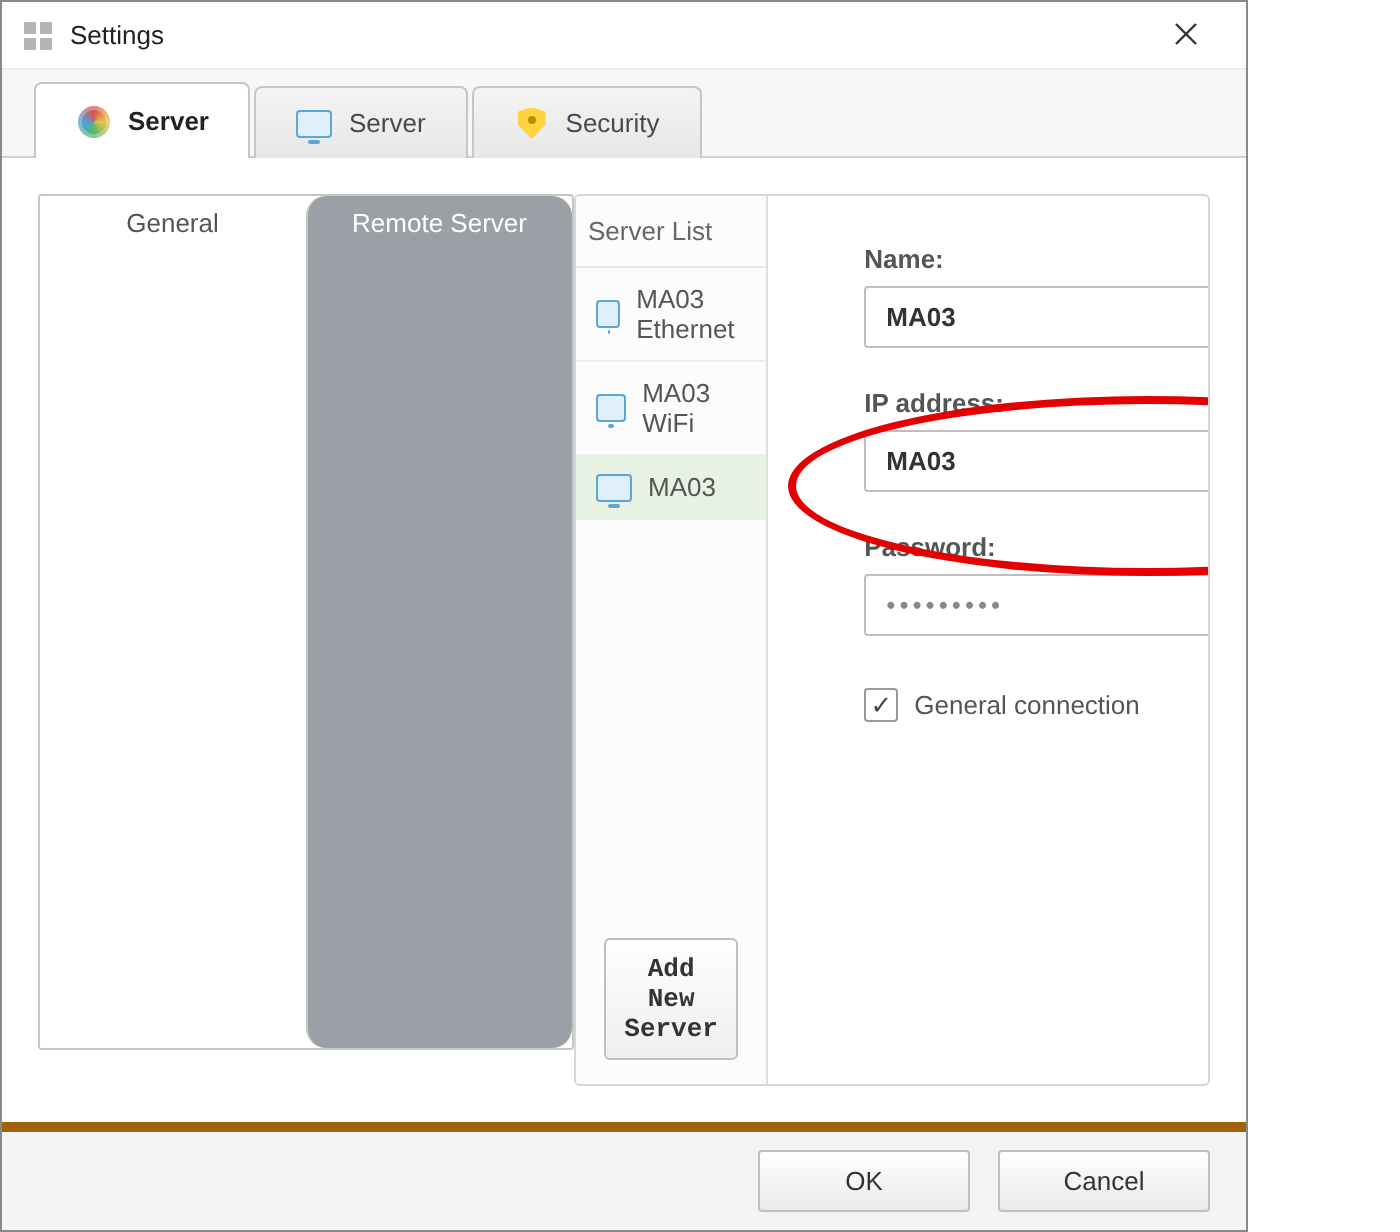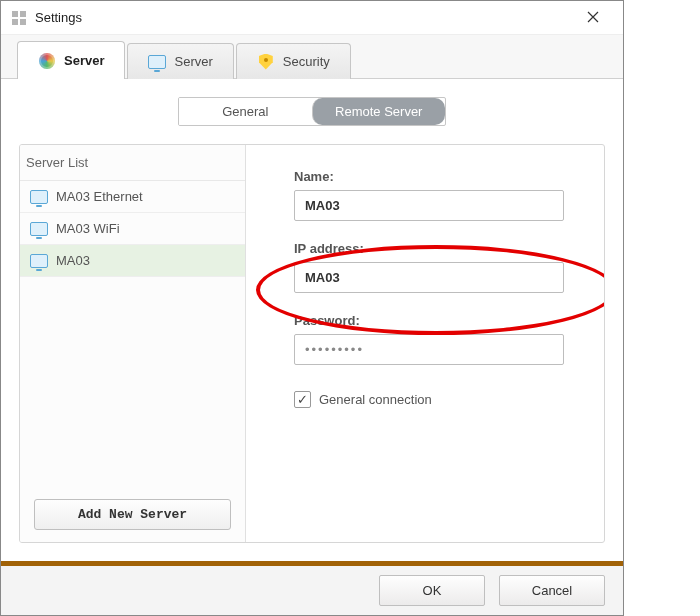--- a/index.html
+++ b/index.html
@@ -78,21 +78,21 @@
     top: 1px;
   }
   .tab .tab-icon { width: 18px; height: 18px; display:flex; align-items:center; justify-content:center; }
 
   
   .tab-content {
     flex: 1;
     background: #fff;
     padding: 18px;
     display: flex;
-    flex-direction: column;
+    flex-direction: row;
   }
 
   
   .subtabs {
     display: flex;
     border: 1px solid #c6c6c6;
     border-radius: 2px;
     overflow: hidden;
     width: 268px;
     margin: 0 auto 18px auto;

